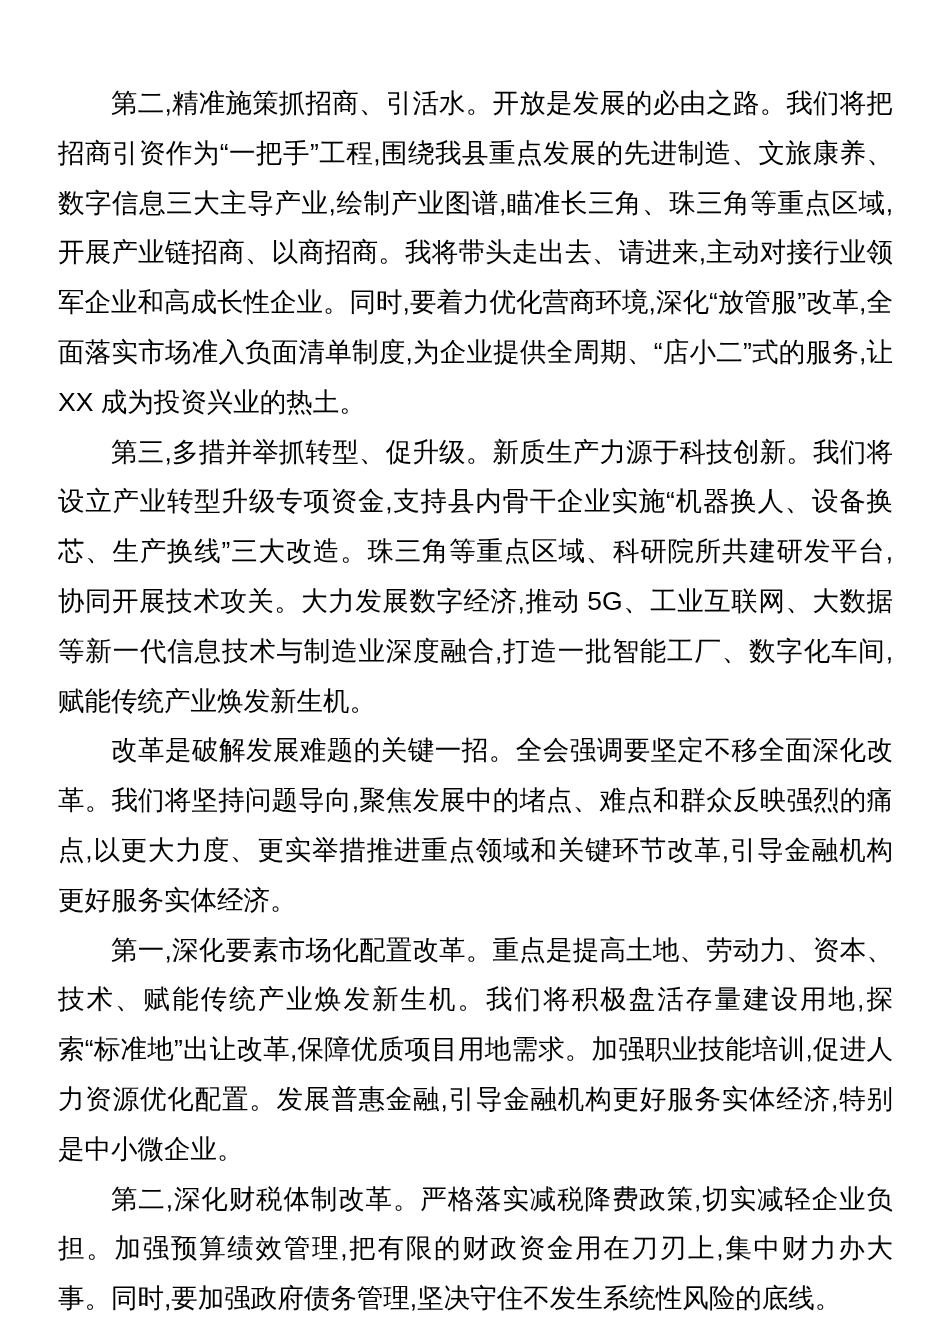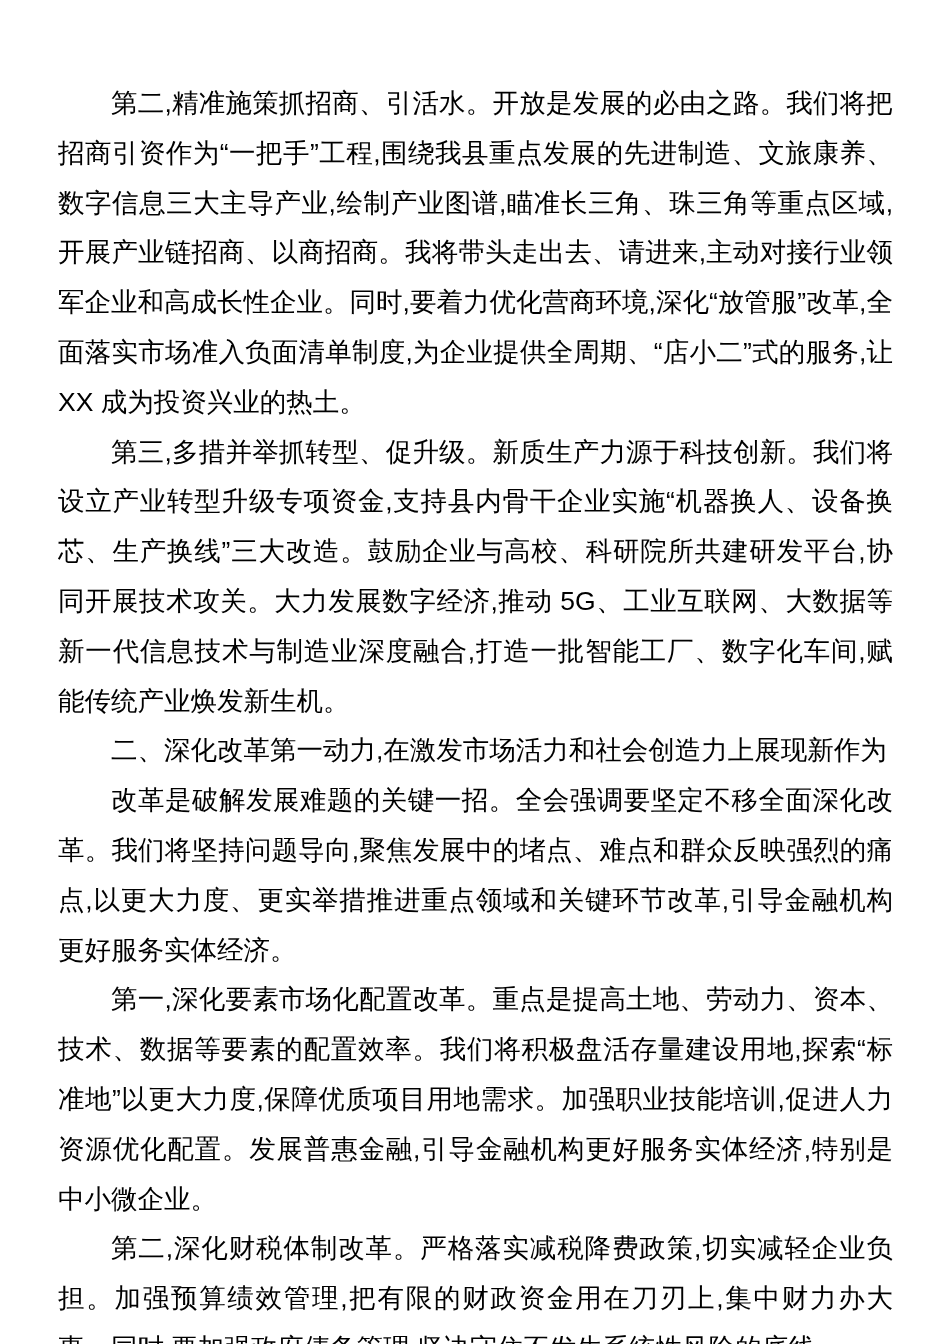--- a/index.html
+++ b/index.html
@@ -33,19 +33,18 @@
     word-break: break-all;
     font-weight: 500;
   }
 </style>
 </head>
 <body>
 
 <div class="page">
   <div class="doc-body" id="doc-body">
       <p class="para body">第二,精准施策抓招商、引活水。开放是发展的必由之路。我们将把招商引资作为“一把手”工程,围绕我县重点发展的先进制造、文旅康养、数字信息三大主导产业,绘制产业图谱,瞄准长三角、珠三角等重点区域,开展产业链招商、以商招商。我将带头走出去、请进来,主动对接行业领军企业和高成长性企业。同时,要着力优化营商环境,深化“放管服”改革,全面落实市场准入负面清单制度,为企业提供全周期、“店小二”式的服务,让 XX 成为投资兴业的热土。</p>
-      <p class="para body">第三,多措并举抓转型、促升级。新质生产力源于科技创新。我们将设立产业转型升级专项资金,支持县内骨干企业实施“机器换人、设备换芯、生产换线”三大改造。鼓励企业与高校、科研院所共建研发平台,协同开展技术攻关。大力发展数字经济,推动 5G、工业互联网、大数据等新一代信息技术与制造业深度融合,打造一批智能工厂、数字化车间,赋能传统产业焕发新生机。</p>
-      <p class="para heading">二、深化改革第一动力,在激发市场活力和社会创造力上展现新作为</p>
+      <p class="para body">第三,多措并举抓转型、促升级。新质生产力源于科技创新。我们将设立产业转型升级专项资金,支持县内骨干企业实施“机器换人、设备换芯、生产换线”三大改造。珠三角等重点区域、科研院所共建研发平台,协同开展技术攻关。大力发展数字经济,推动 5G、工业互联网、大数据等新一代信息技术与制造业深度融合,打造一批智能工厂、数字化车间,赋能传统产业焕发新生机。</p>
       <p class="para body">改革是破解发展难题的关键一招。全会强调要坚定不移全面深化改革。我们将坚持问题导向,聚焦发展中的堵点、难点和群众反映强烈的痛点,以更大力度、更实举措推进重点领域和关键环节改革,引导金融机构更好服务实体经济。</p>
-      <p class="para body">第一,深化要素市场化配置改革。重点是提高土地、劳动力、资本、技术、数据等要素的配置效率。我们将积极盘活存量建设用地,探索“标准地”以更大力度,保障优质项目用地需求。加强职业技能培训,促进人力资源优化配置。发展普惠金融,引导金融机构更好服务实体经济,特别是中小微企业。</p>
+      <p class="para body">第一,深化要素市场化配置改革。重点是提高土地、劳动力、资本、技术、赋能传统产业焕发新生机。我们将积极盘活存量建设用地,探索“标准地”出让改革,保障优质项目用地需求。加强职业技能培训,促进人力资源优化配置。发展普惠金融,引导金融机构更好服务实体经济,特别是中小微企业。</p>
       <p class="para body">第二,深化财税体制改革。严格落实减税降费政策,切实减轻企业负担。加强预算绩效管理,把有限的财政资金用在刀刃上,集中财力办大事。同时,要加强政府债务管理,坚决守住不发生系统性风险的底线。</p>
     </div>
 </div>
 
 </body></html>

